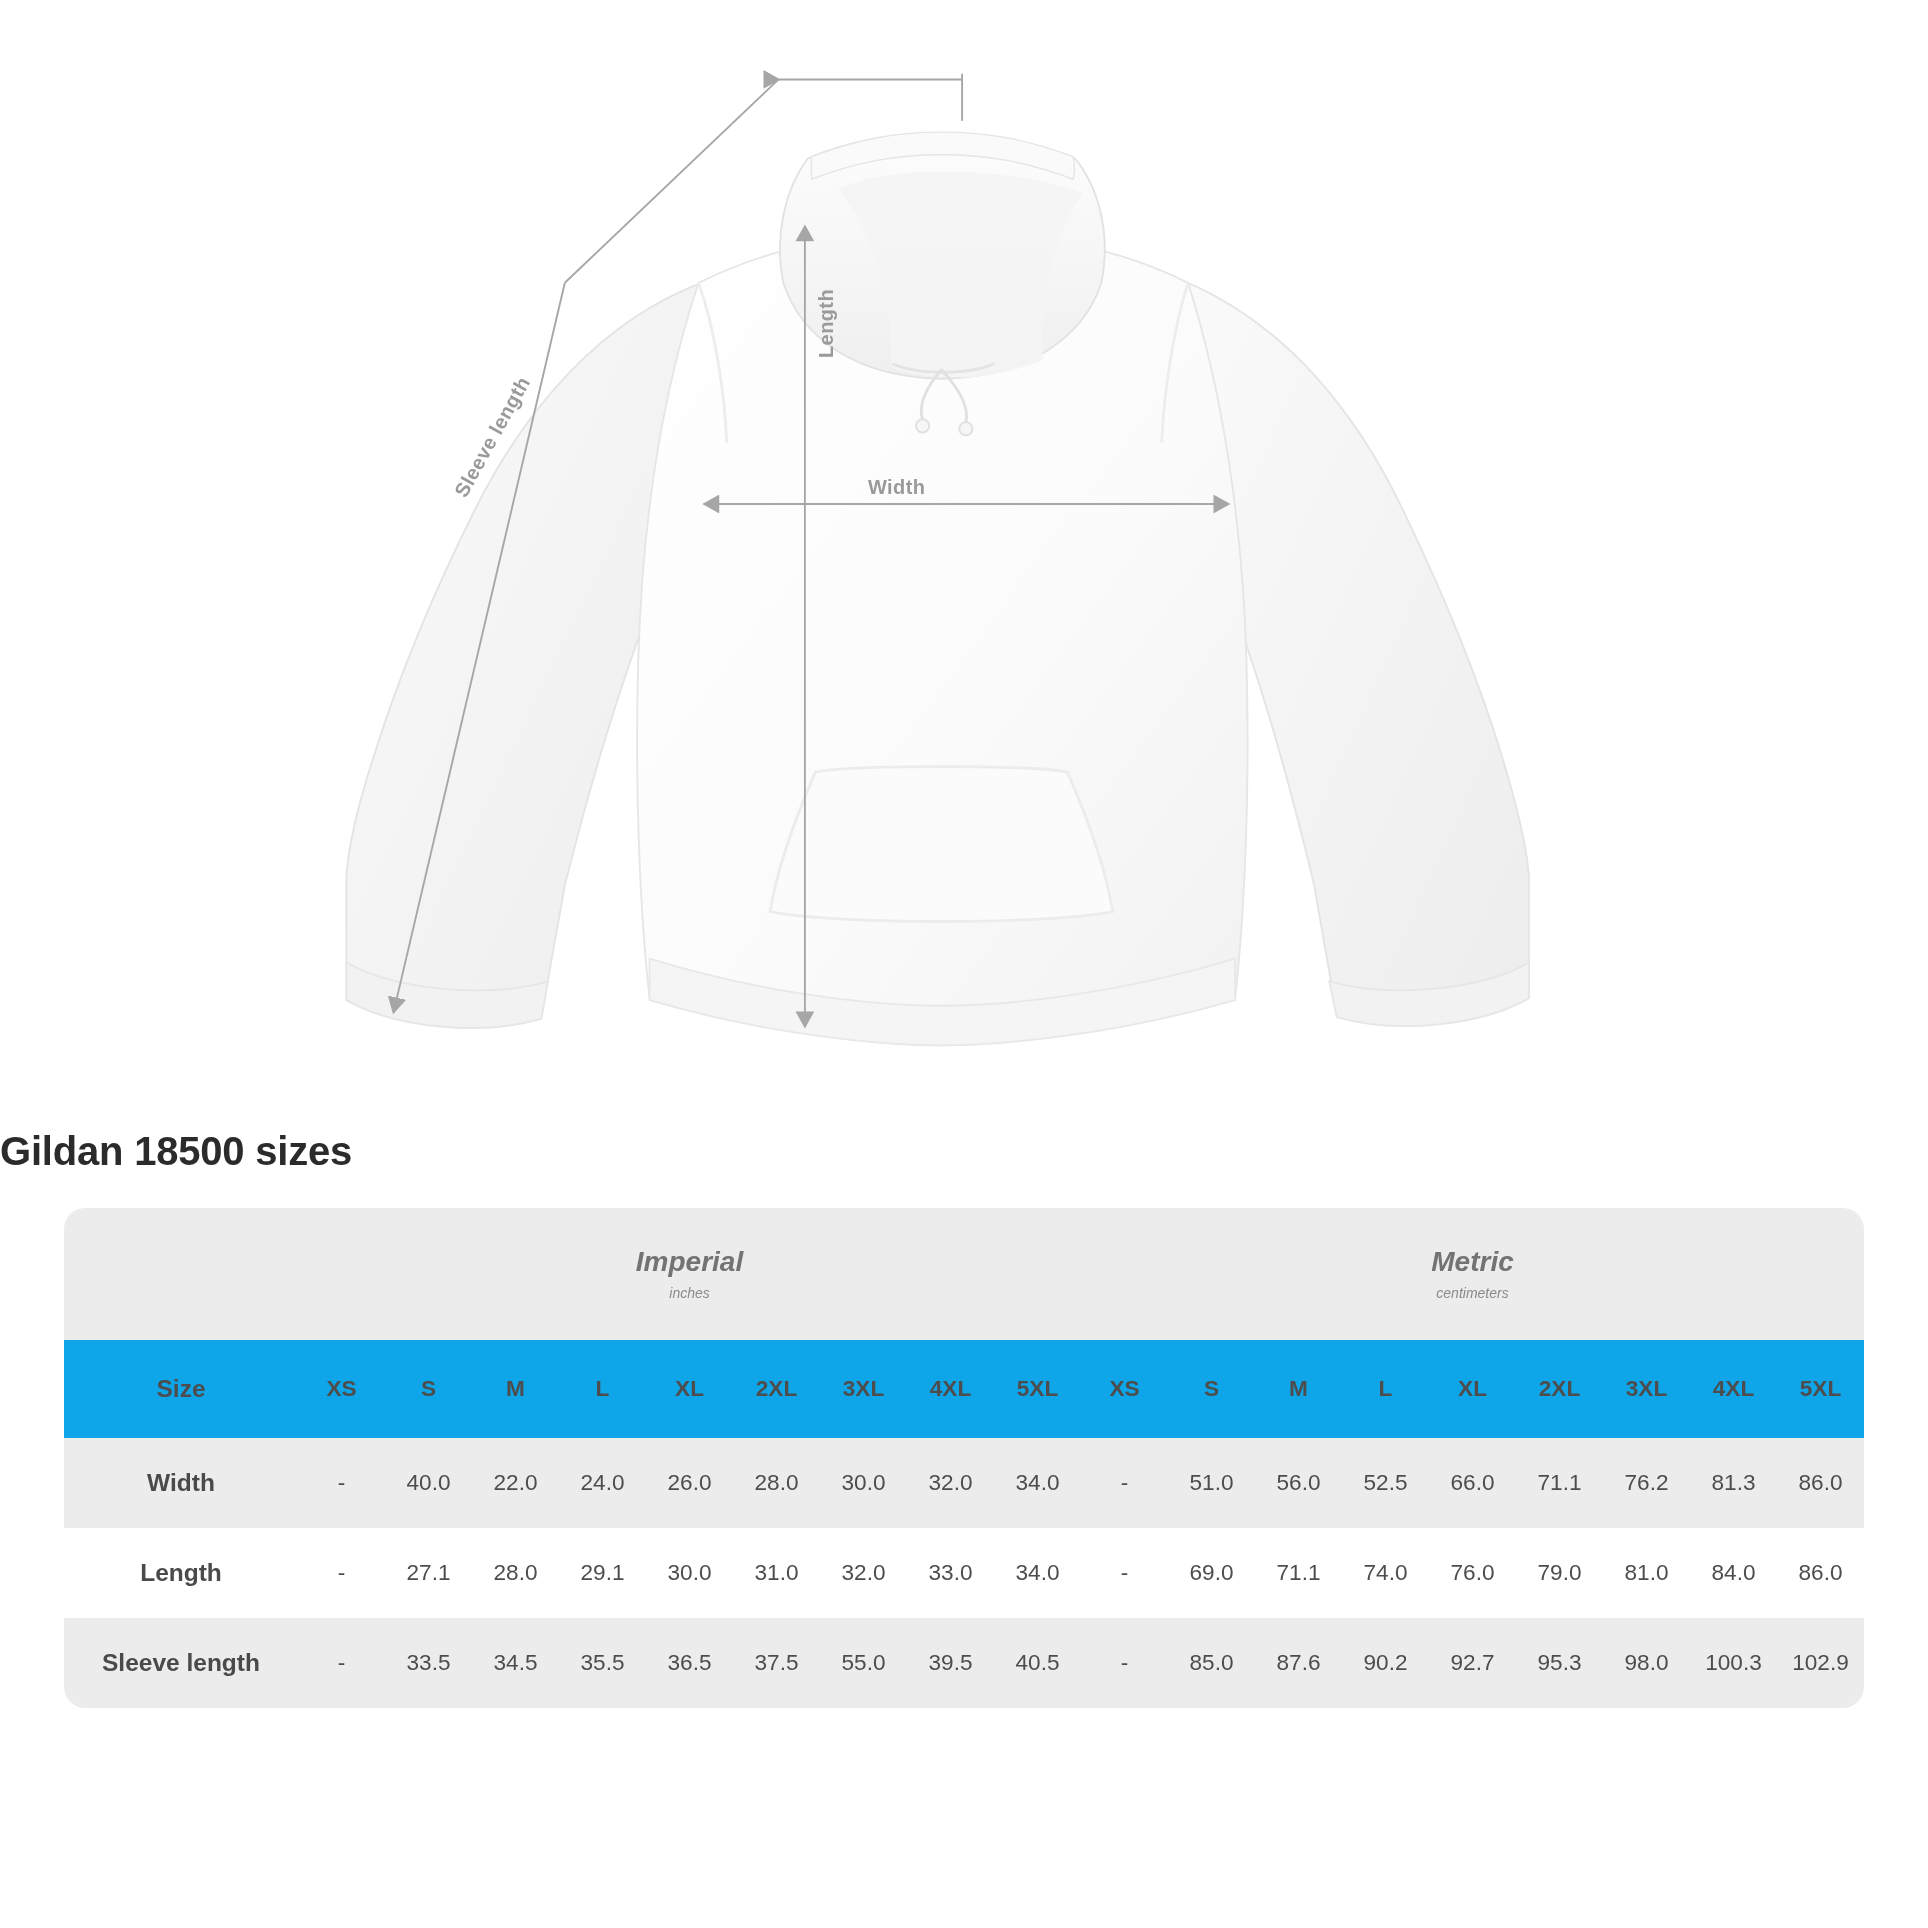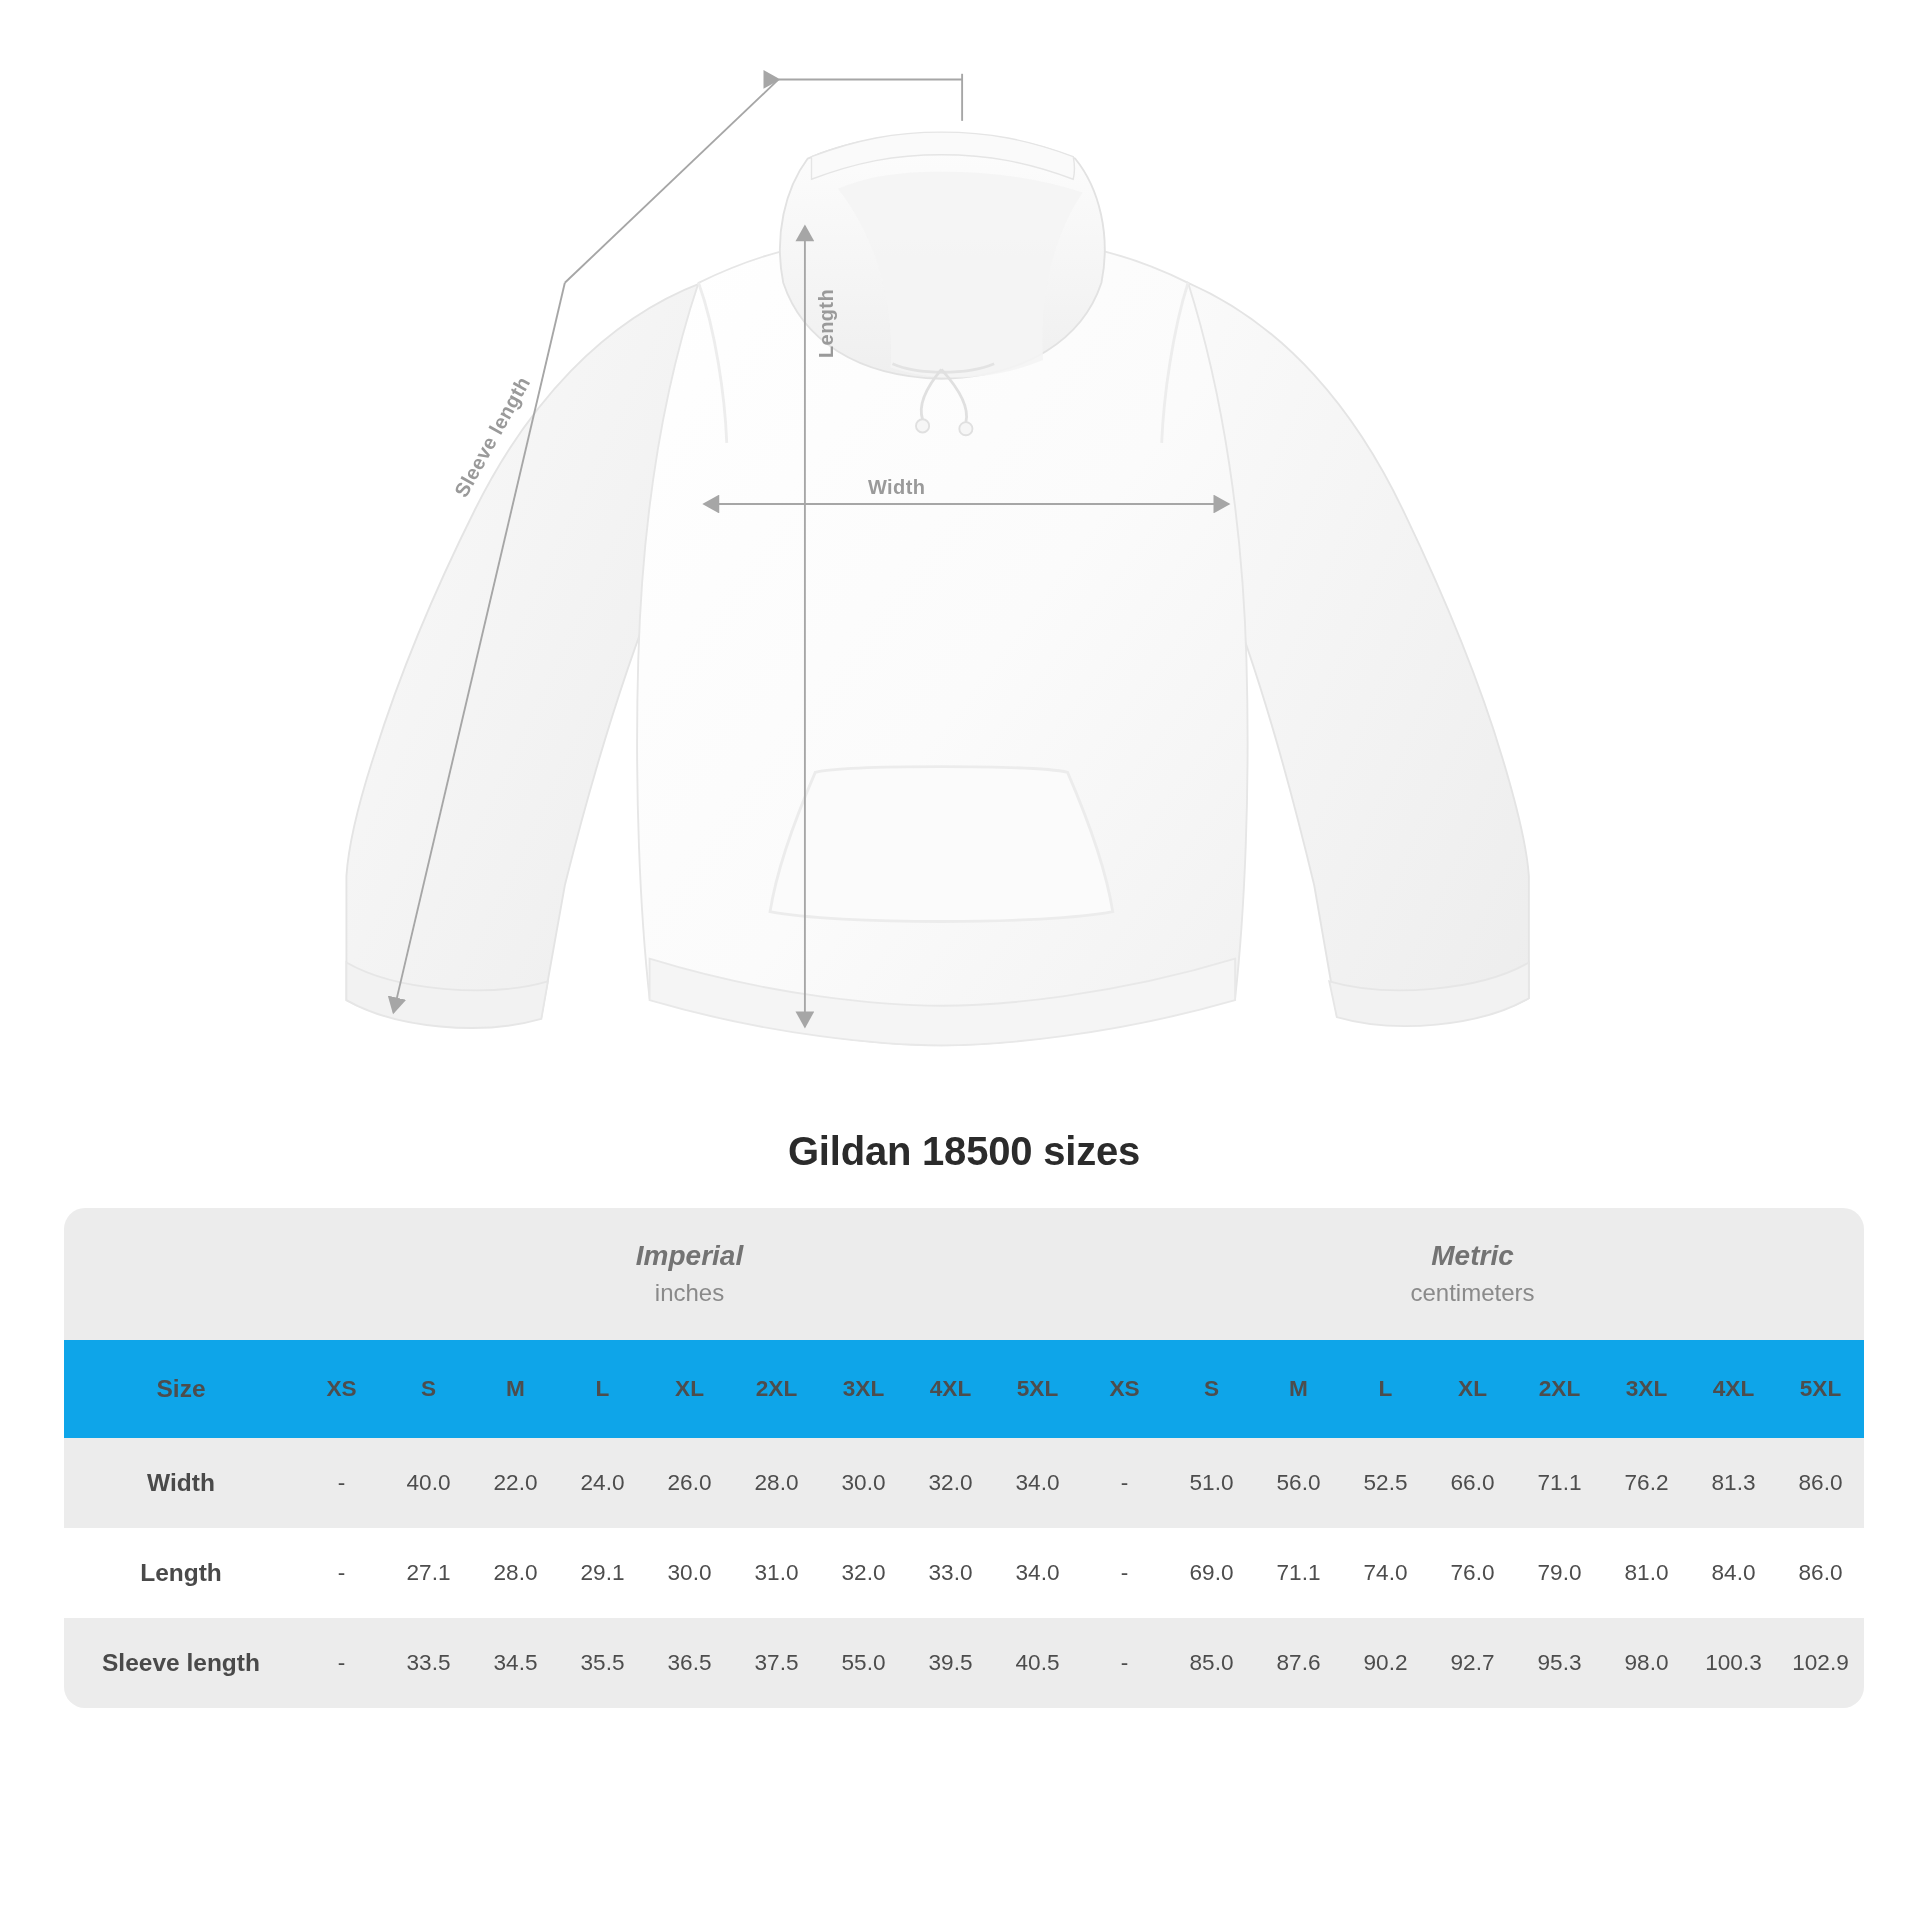--- a/index.html
+++ b/index.html
@@ -46,21 +46,21 @@
     left: 868px; top: 476px;
   }
   .dim-label.sleeve {
     left: 450px; top: 490px;
     transform: rotate(-61deg);
     transform-origin: left top;
   }
 
   
   .titles {
-    text-align: center;
+    text-align: left;
     margin-top: 7.5px;
   }
   .chart-title {
     font-size: 40px;
     font-weight: bold;
     color: #2b2b2b;
     letter-spacing: -0.2px;
   }
   .chart-note {
     margin-top: 21px;
@@ -97,21 +97,22 @@
   }
   .group-row td.corner { background: #ececec; }
   .group-name {
     font-size: 28px;
     font-weight: bold;
     font-style: italic;
     color: #737373;
     display: block;
   }
   .group-unit {
-    font-size: 24px;
+    font-size: 14px;
+    font-style: italic;
     color: #8a8a8a;
     display: block;
     margin-top: 7.5px;
   }
   
   .head-row td {
     background: #0ea5e9;
     height: 98px;
     font-weight: bold;
     font-size: 23.5px;

